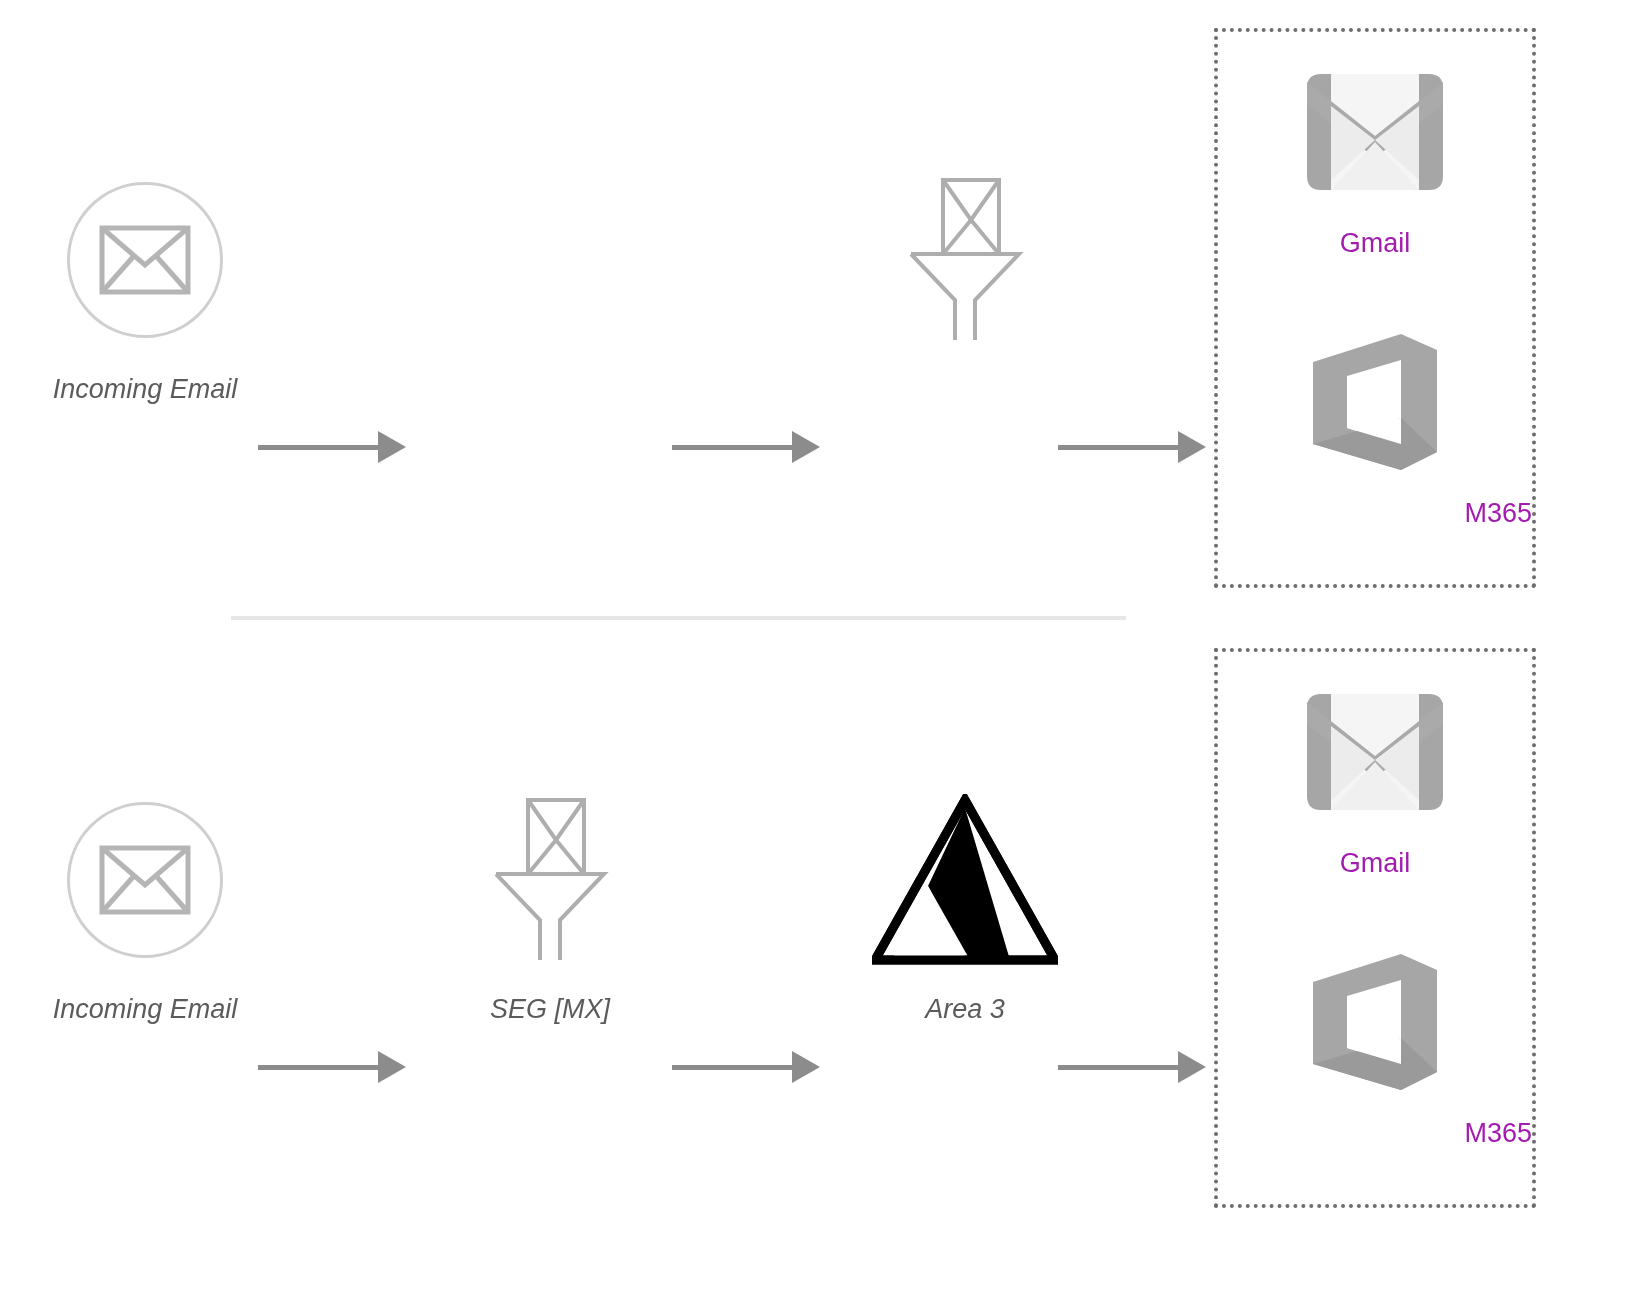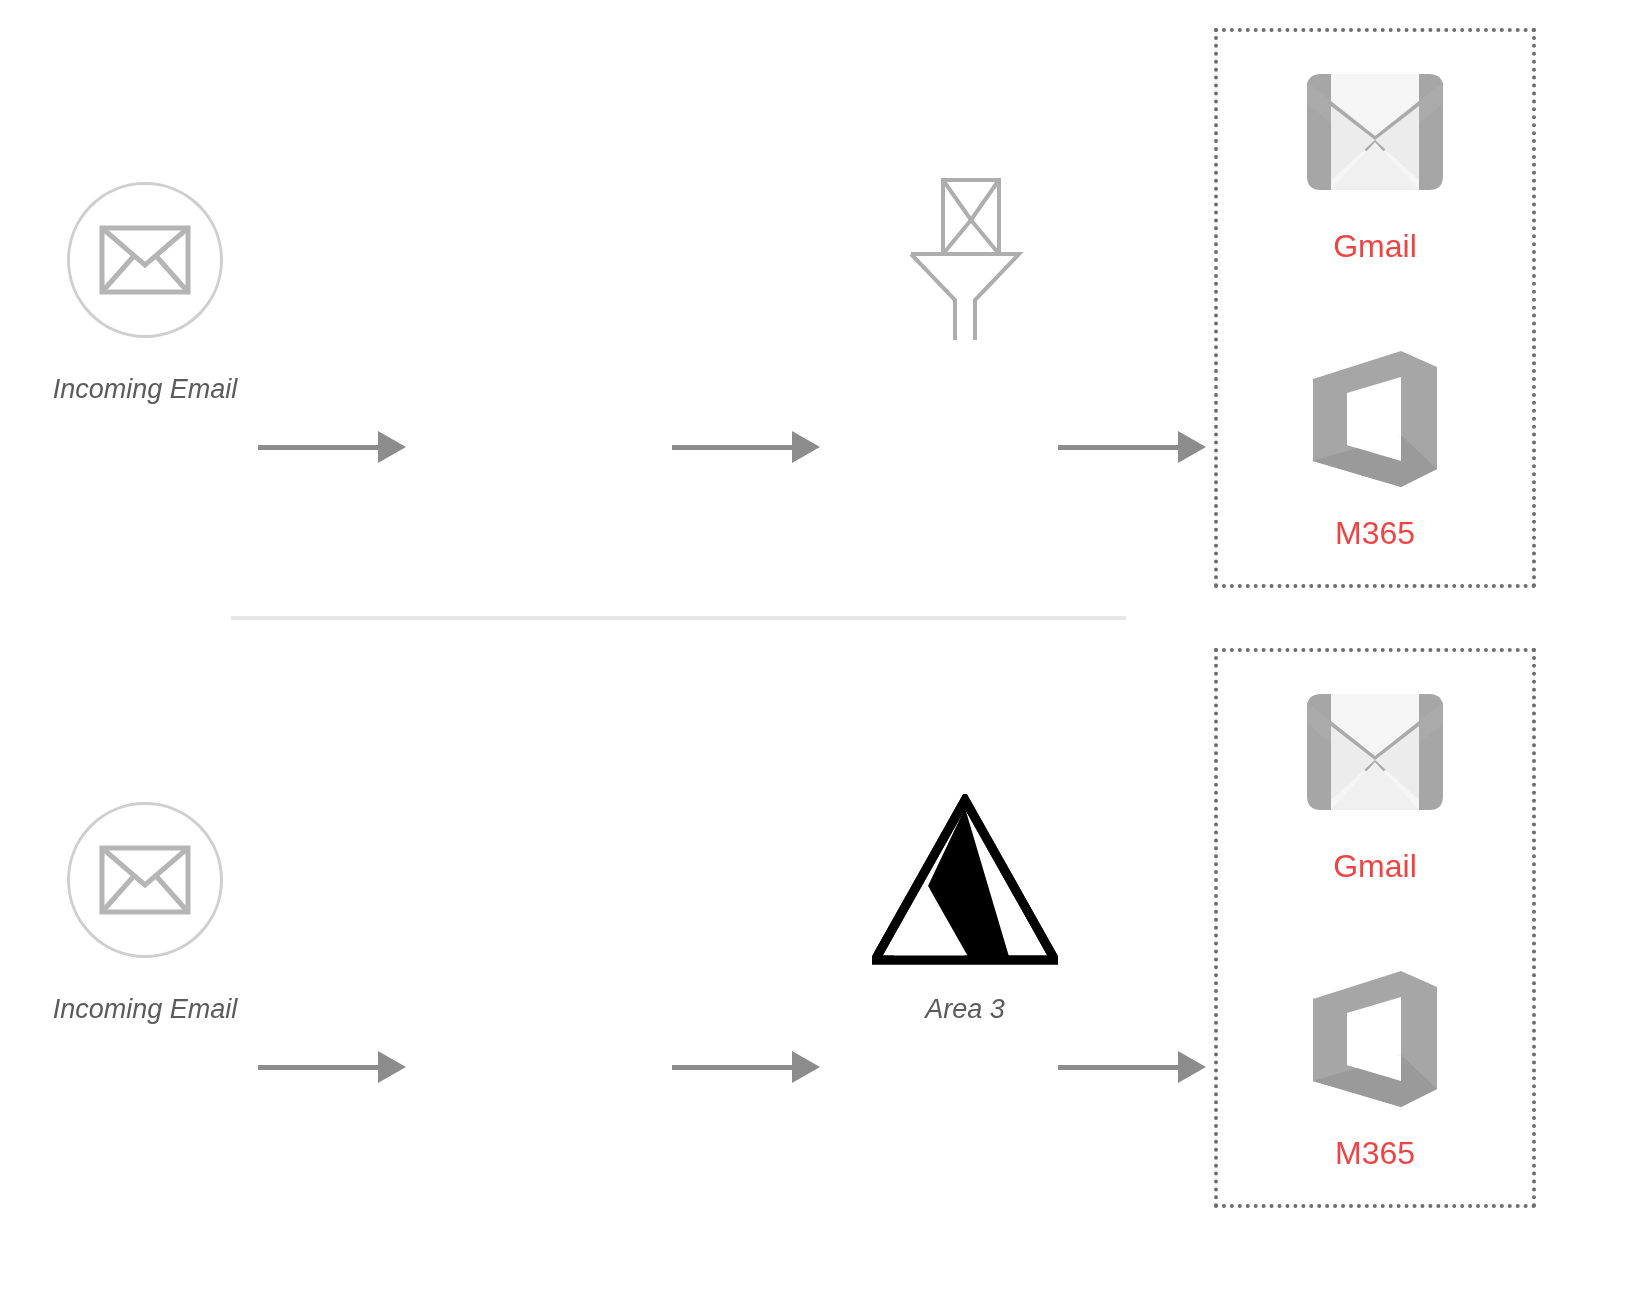--- a/index.html
+++ b/index.html
@@ -107,25 +107,25 @@
     text-align: center;
   }
   .dest-item .art {
     height: 140px;
     display: flex;
     align-items: center;
     justify-content: center;
   }
   .dest-item .dest-label {
     margin-top: 26px;
-    font-size: 32px;
-    color: #ef4444;
+    font-size: 27px;
+    color: #a21caf;
   }
   .item-a { top: 30px; }
-  .item-b { top: 317px; }
+  .item-b { top: 300px; text-align: right; }
 
   
   .divider {
     position: absolute;
     left: 231px;
     top: 616px;
     width: 895px;
     height: 4px;
     background: #e6e6e6;
   }
@@ -220,20 +220,33 @@
             <rect x="3" y="3" width="86" height="64" fill="none" stroke="#b5b5b5" stroke-width="5"></rect>
             <path d="M3 3 L46 40 L89 3" fill="none" stroke="#b5b5b5" stroke-width="5"></path>
             <path d="M3 67 L34 32" fill="none" stroke="#b5b5b5" stroke-width="5"></path>
             <path d="M89 67 L58 32" fill="none" stroke="#b5b5b5" stroke-width="5"></path>
           </svg>
         </div>
       </div>
       <div class="node-label">Incoming Email</div>
     </div>
 
+    <div class="node n2">
+      <div class="node-art">
+        <svg width="120" height="168" viewBox="0 0 120 168">
+          <rect x="38" y="4" width="56" height="74" fill="none" stroke="#aeaeae" stroke-width="4"></rect>
+          <path d="M38 4 L66 44 L94 4" fill="none" stroke="#aeaeae" stroke-width="4"></path>
+          <path d="M38 78 L66 44" fill="none" stroke="#aeaeae" stroke-width="4"></path>
+          <path d="M94 78 L66 44" fill="none" stroke="#aeaeae" stroke-width="4"></path>
+          <path d="M6 78 L114 78 L70 124 L70 164" fill="none" stroke="#aeaeae" stroke-width="4"></path>
+          <path d="M6 78 L50 124 L50 164" fill="none" stroke="#aeaeae" stroke-width="4"></path>
+        </svg>
+      </div>
+      <div class="node-label">SEG [MX]</div>
+    </div>
 
     <div class="node n3">
       <div class="node-art">
         <svg width="186" height="172" viewBox="0 0 186 172">
           <path d="M93 6 L183 166 L3 166 Z" fill="none" stroke="#000000" stroke-width="9"></path>
           <path d="M93 14 L138 166 L98 166 L56 92 Z" fill="#000000"></path>
           <path d="M56 92 L95 166 L20 166 Z" fill="#ffffff"></path>
           <path d="M93 6 L183 166 L3 166 Z" fill="none" stroke="#000000" stroke-width="9"></path>
         </svg>
       </div>

